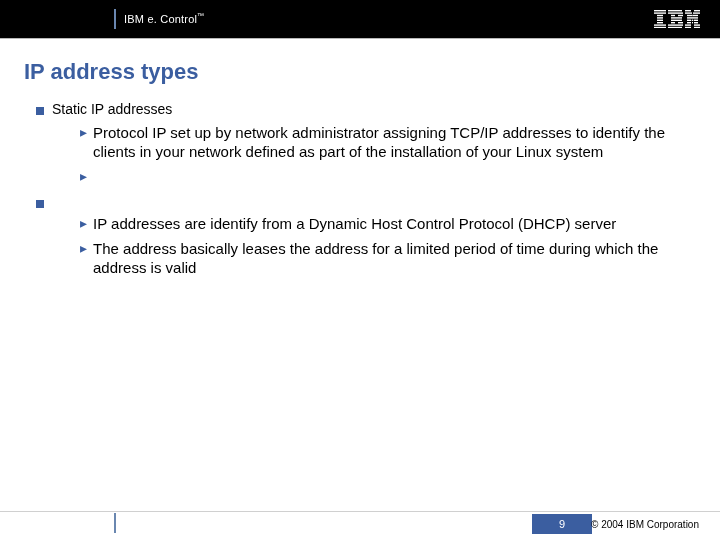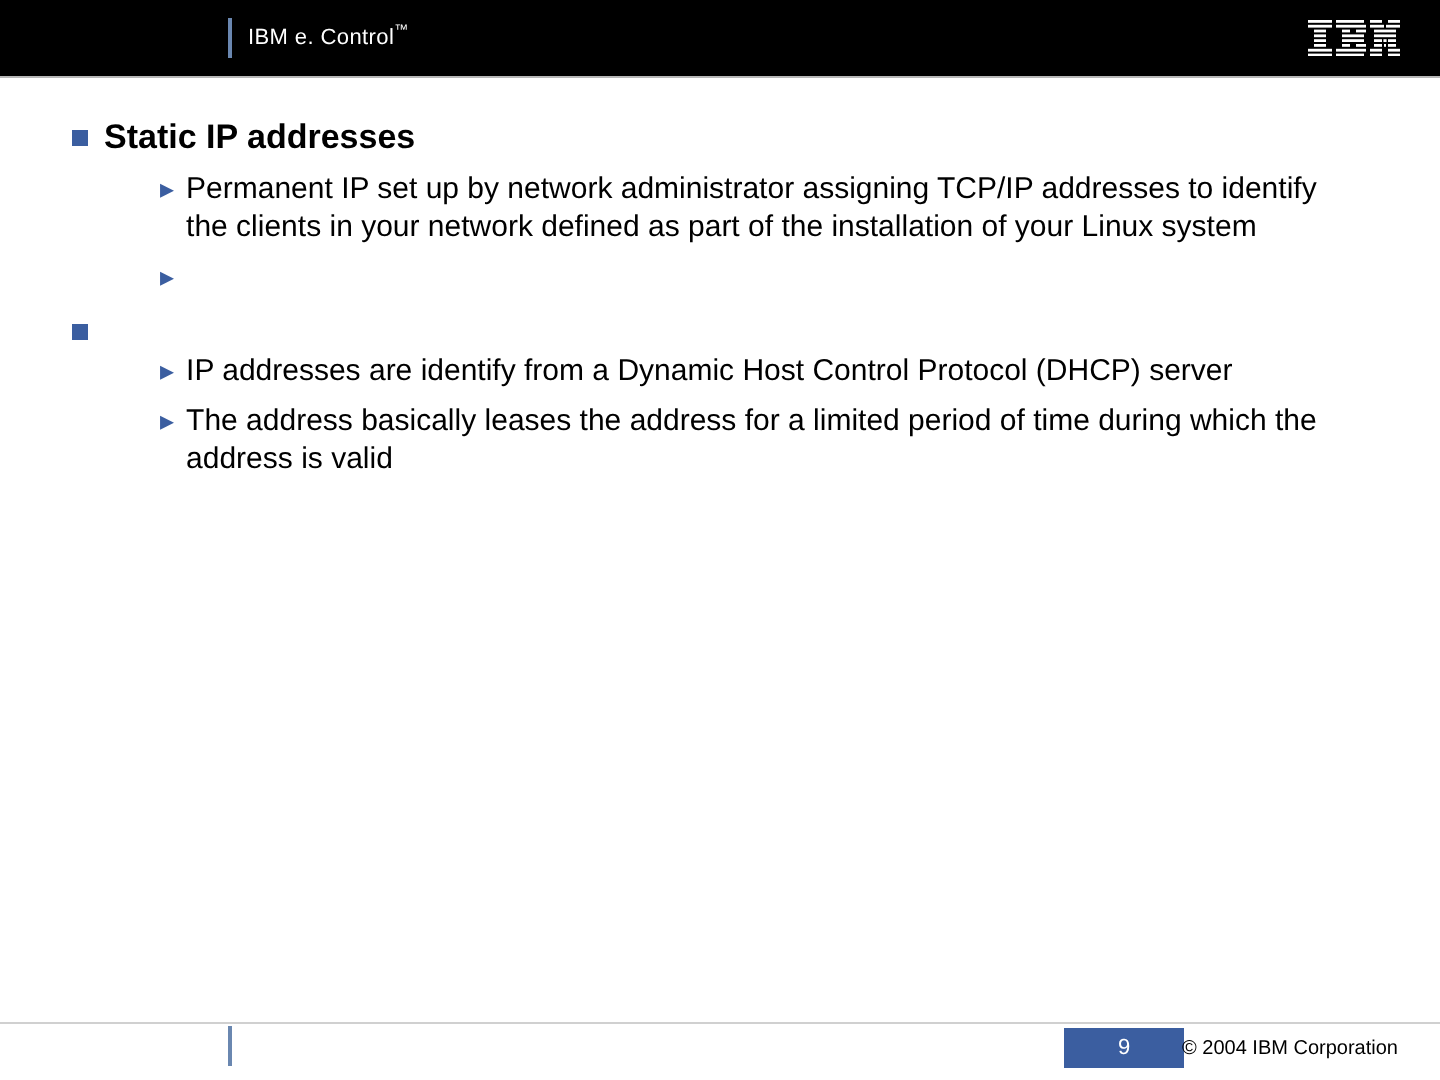--- a/index.html
+++ b/index.html
@@ -65,22 +65,22 @@
   }
   .sq {
     width: 8px;
     height: 8px;
     background: #3b5ea0;
     margin-top: 6px;
     margin-right: 8px;
     flex-shrink: 0;
   }
   .sec-title {
-    font-size: 17px;
-    font-weight: bold;
+    font-size: 14px;
+    font-weight: normal;
     color: #000000;
   }
   .bullet {
     display: flex;
     align-items: flex-start;
     margin-left: 56px;
     margin-right: 20px;
     margin-bottom: 6px;
   }
   .arrow {
@@ -190,29 +190,30 @@
           <rect x="40" y="14.4" width="6" height="1.4"></rect>
         <rect x="31" y="16.8" width="6" height="1.2"></rect>
           <rect x="40" y="16.8" width="6" height="1.2"></rect>
       </g>
     </svg>
   </div>
 </div>
 <div class="rule"></div>
 
 <div class="content">
+  <div class="title">IP address types</div>
 
   <div class="section">
     <div class="sec-head">
       <div class="sq"></div>
       <div class="sec-title">Static IP addresses</div>
     </div>
     <div class="bullet">
       <div class="arrow">▸</div>
-      <div class="bullet-text">Permanent IP set up by network administrator assigning TCP/IP addresses to identify the clients in your network defined as part of the installation of your Linux system</div>
+      <div class="bullet-text">Protocol IP set up by network administrator assigning TCP/IP addresses to identify the clients in your network defined as part of the installation of your Linux system</div>
     </div>
     <div class="bullet">
       <div class="arrow">▸</div>
     </div>
   </div>
 
   <div class="section">
     <div class="sec-head">
       <div class="sq"></div>
     </div>

